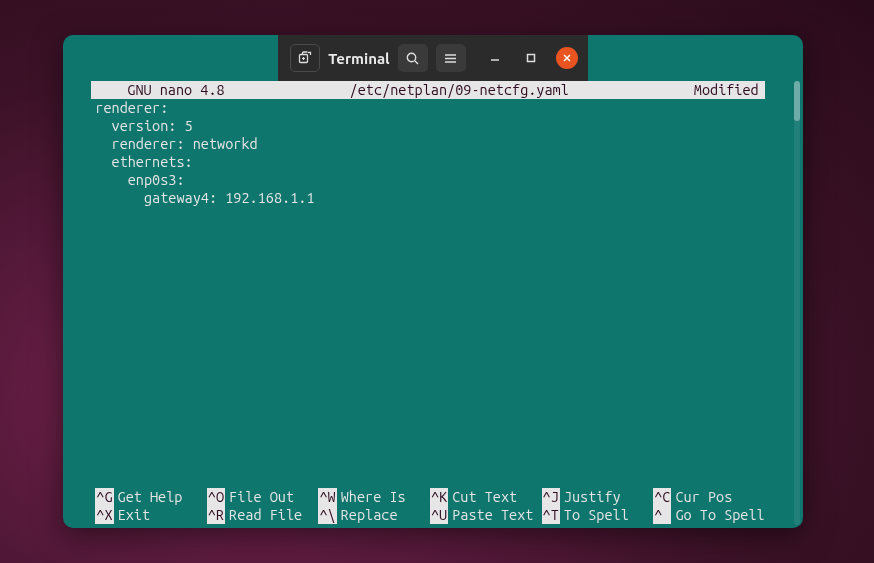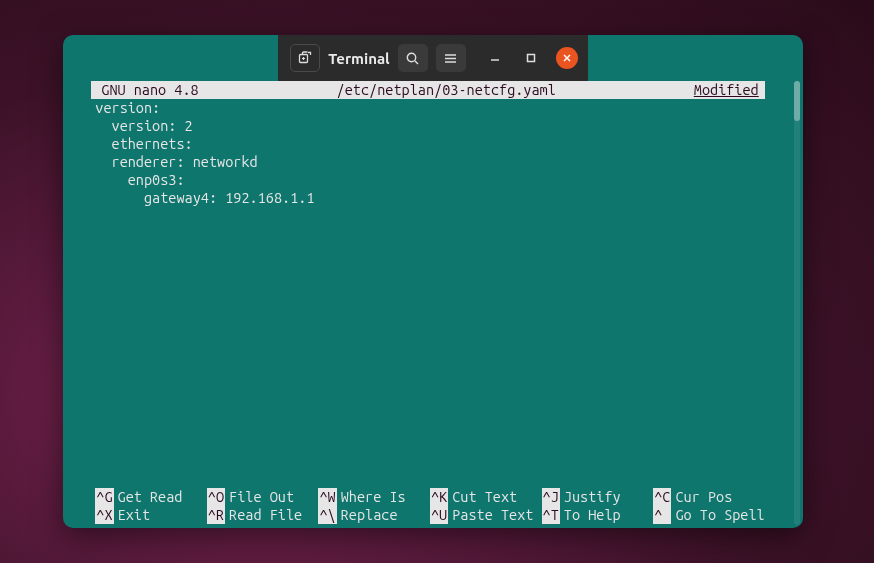--- a/index.html
+++ b/index.html
@@ -68,23 +68,23 @@
       color: #e6e6e6;
       padding-right: 10px;
     }
     .nano-header {
       background: #e6e6e6;
       color: #2d0a1f;
       display: flex;
       padding: 0 4px;
       white-space: pre;
     }
-    .nano-header .left { flex: 0 0 auto; padding-left: 6px;}
+    .nano-header .left { flex: 0 0 auto; padding-left: 6px; margin-left: 26px;}
     .nano-header .center { flex: 1; text-align: center; }
-    .nano-header .right { flex: 0 0 auto; padding-right: 2px; text-decoration: underline;}
+    .nano-header .right { flex: 0 0 auto; padding-right: 2px;}
     .content {
       flex: 1;
       white-space: pre;
       padding-left: 4px;
       padding-top: 0px;
     }
     .cursor {
       display: inline-block;
       width: 9px; height: 16px;
       background: #e6e6e6;
@@ -163,35 +163,35 @@
         <svg width="12" height="12" viewBox="0 0 12 12">
             <path d="M3 3l6 6M9 3l-6 6"></path>
           </svg>
       </div>
     </div>
   </div>
 
   <div class="term-body">
     <div class="nano-header">
       <span class="left">GNU nano 4.8</span>
-      <span class="center">/etc/netplan/03-netcfg.yaml</span>
+      <span class="center">/etc/netplan/09-netcfg.yaml</span>
       <span class="right">Modified</span>
     </div>
-    <div class="content" id="content"><div>version:</div><div>  version: 2</div><div>  ethernets:</div><div>  renderer: networkd</div><div>    enp0s3:</div><div>      gateway4: 192.168.1.1</div></div>
+    <div class="content" id="content"><div>renderer:</div><div>  version: 5</div><div>  renderer: networkd</div><div>  ethernets:</div><div>    enp0s3:</div><div>      gateway4: 192.168.1.1</div></div>
     <div class="shortcuts" id="shortcuts">
-        <div class="sc"><span class="key">^G</span><span>Get Read</span></div>
+        <div class="sc"><span class="key">^G</span><span>Get Help</span></div>
         <div class="sc"><span class="key">^X</span><span>Exit</span></div>
         <div class="sc"><span class="key">^O</span><span>File Out</span></div>
         <div class="sc"><span class="key">^R</span><span>Read File</span></div>
         <div class="sc"><span class="key">^W</span><span>Where Is</span></div>
         <div class="sc"><span class="key">^\</span><span>Replace</span></div>
         <div class="sc"><span class="key">^K</span><span>Cut Text</span></div>
         <div class="sc"><span class="key">^U</span><span>Paste Text</span></div>
         <div class="sc"><span class="key">^J</span><span>Justify</span></div>
-        <div class="sc"><span class="key">^T</span><span>To Help</span></div>
+        <div class="sc"><span class="key">^T</span><span>To Spell</span></div>
         <div class="sc"><span class="key">^C</span><span>Cur Pos</span></div>
         <div class="sc"><span class="key">^ </span><span>Go To Spell</span></div>
       </div>
   </div>
 
   <div class="scrollbar">
     <div class="thumb"></div>
   </div>
 </div>
 

